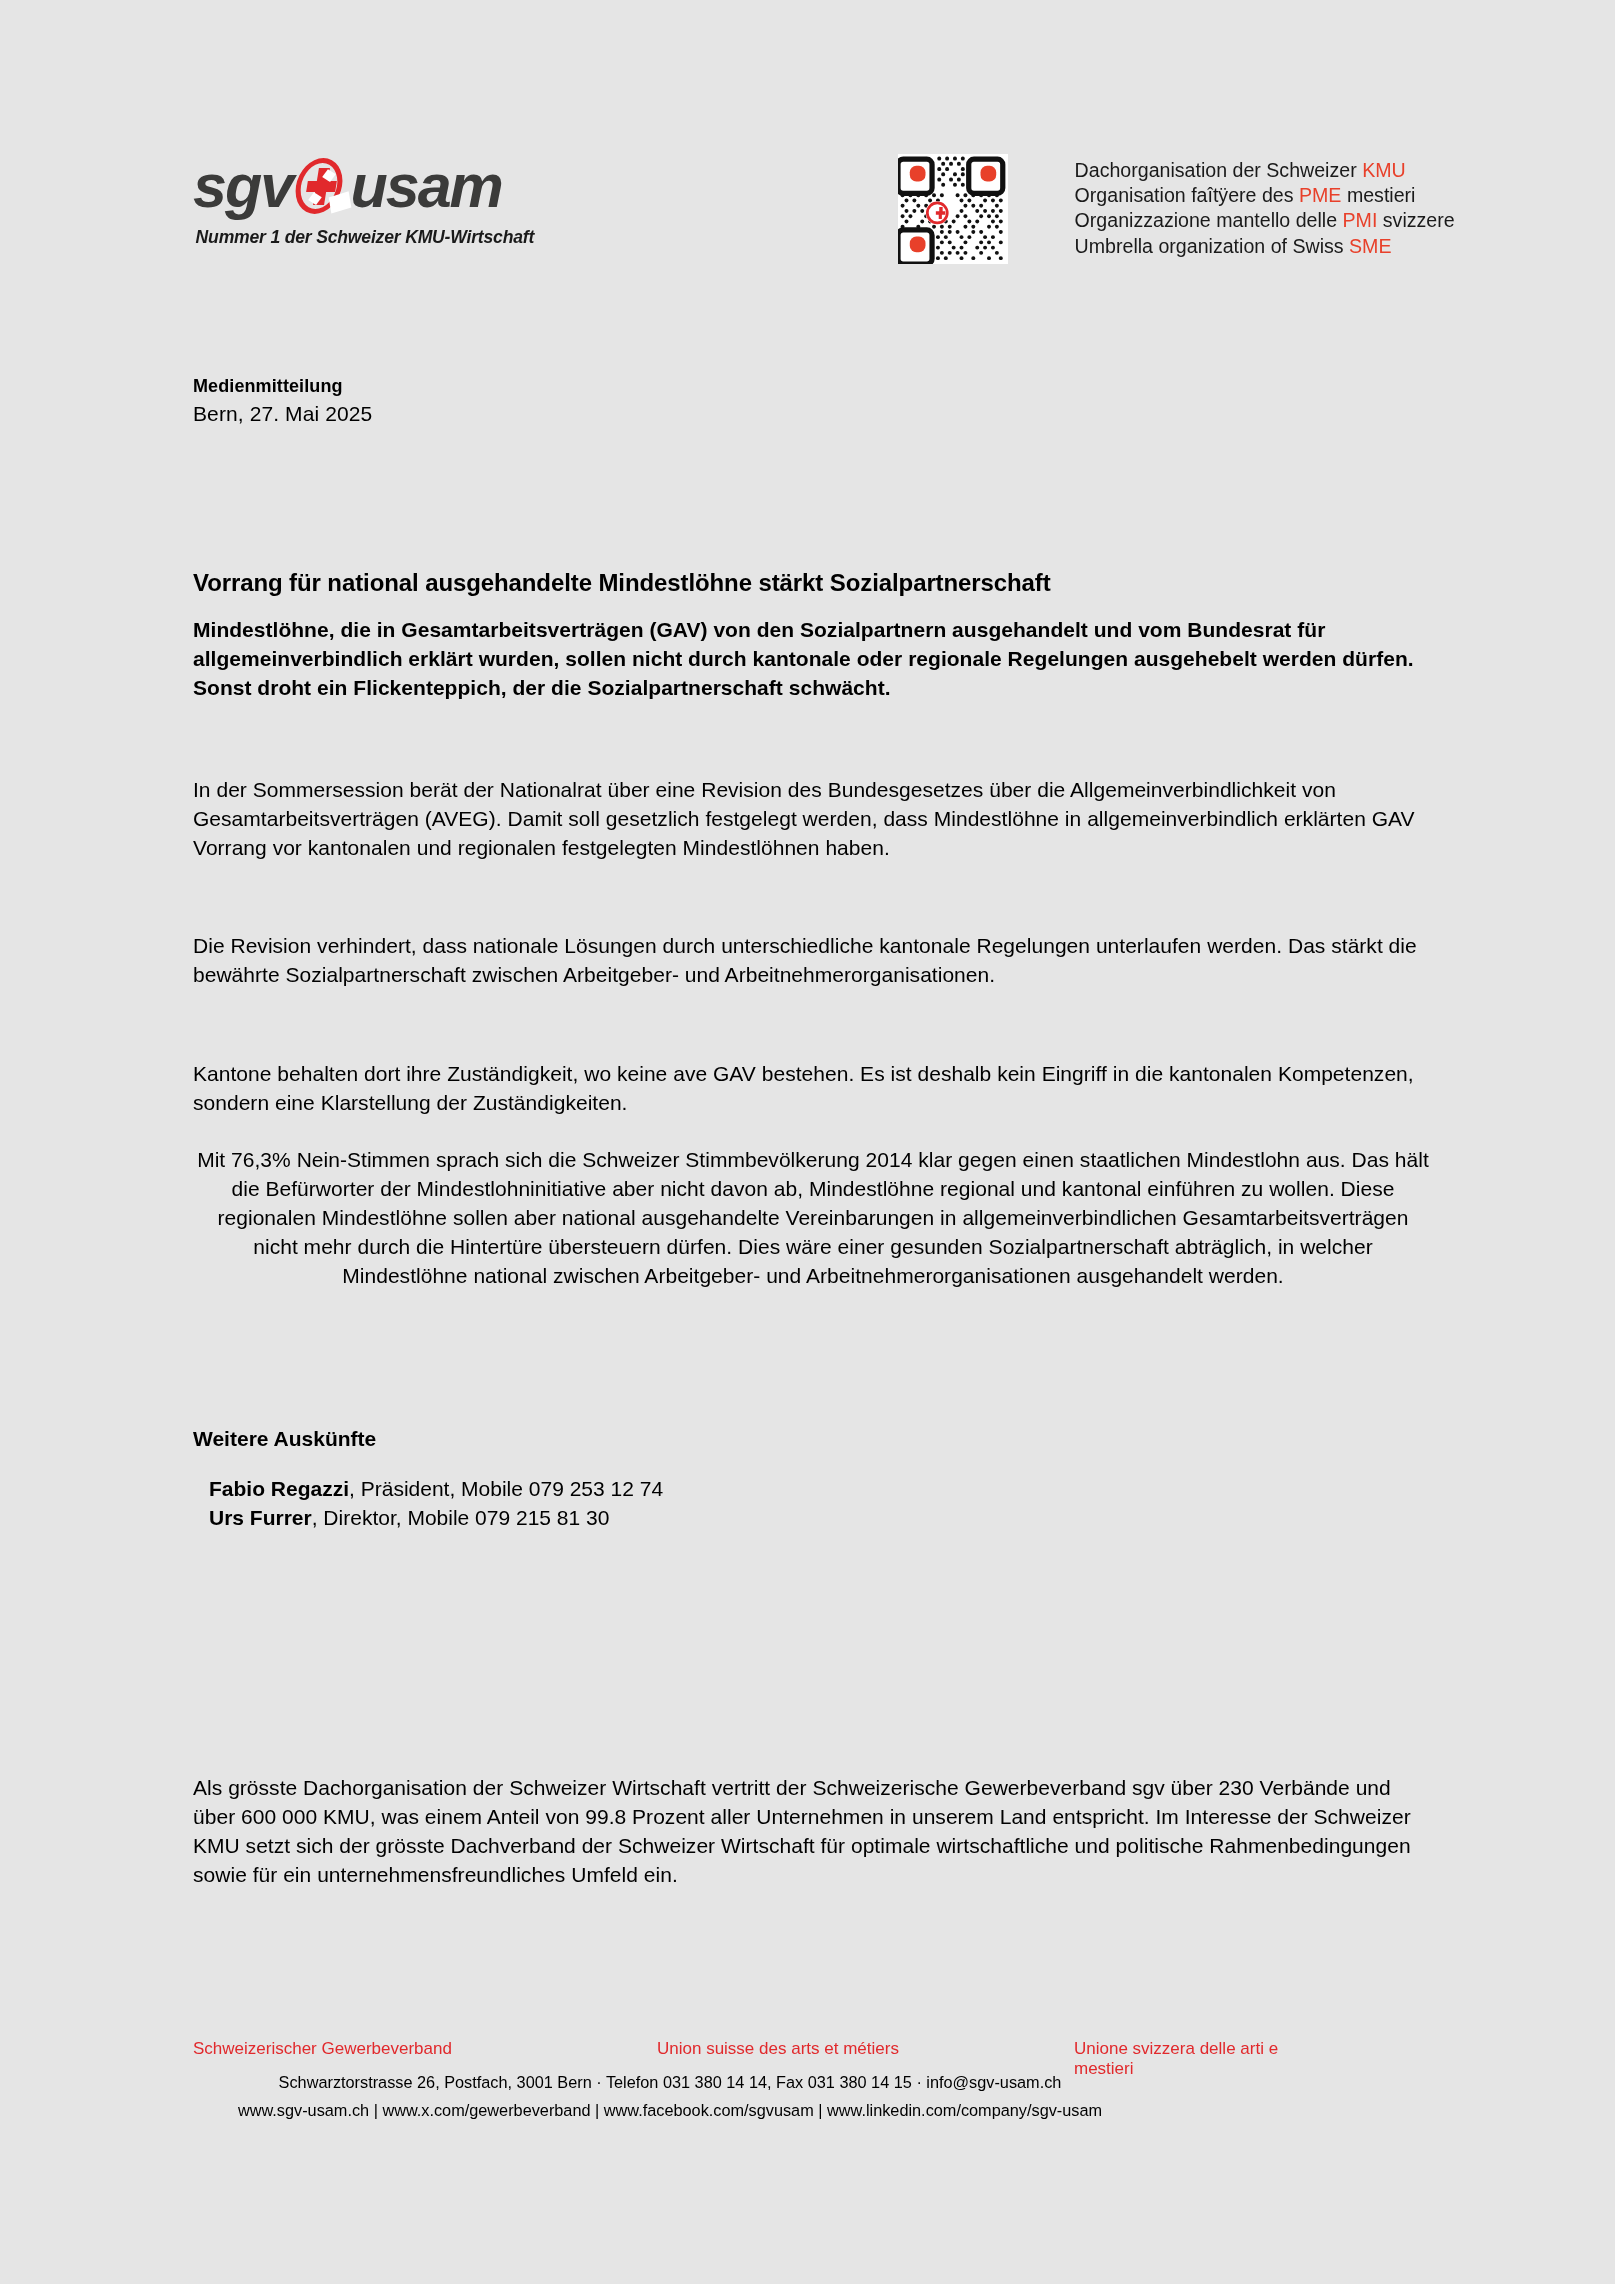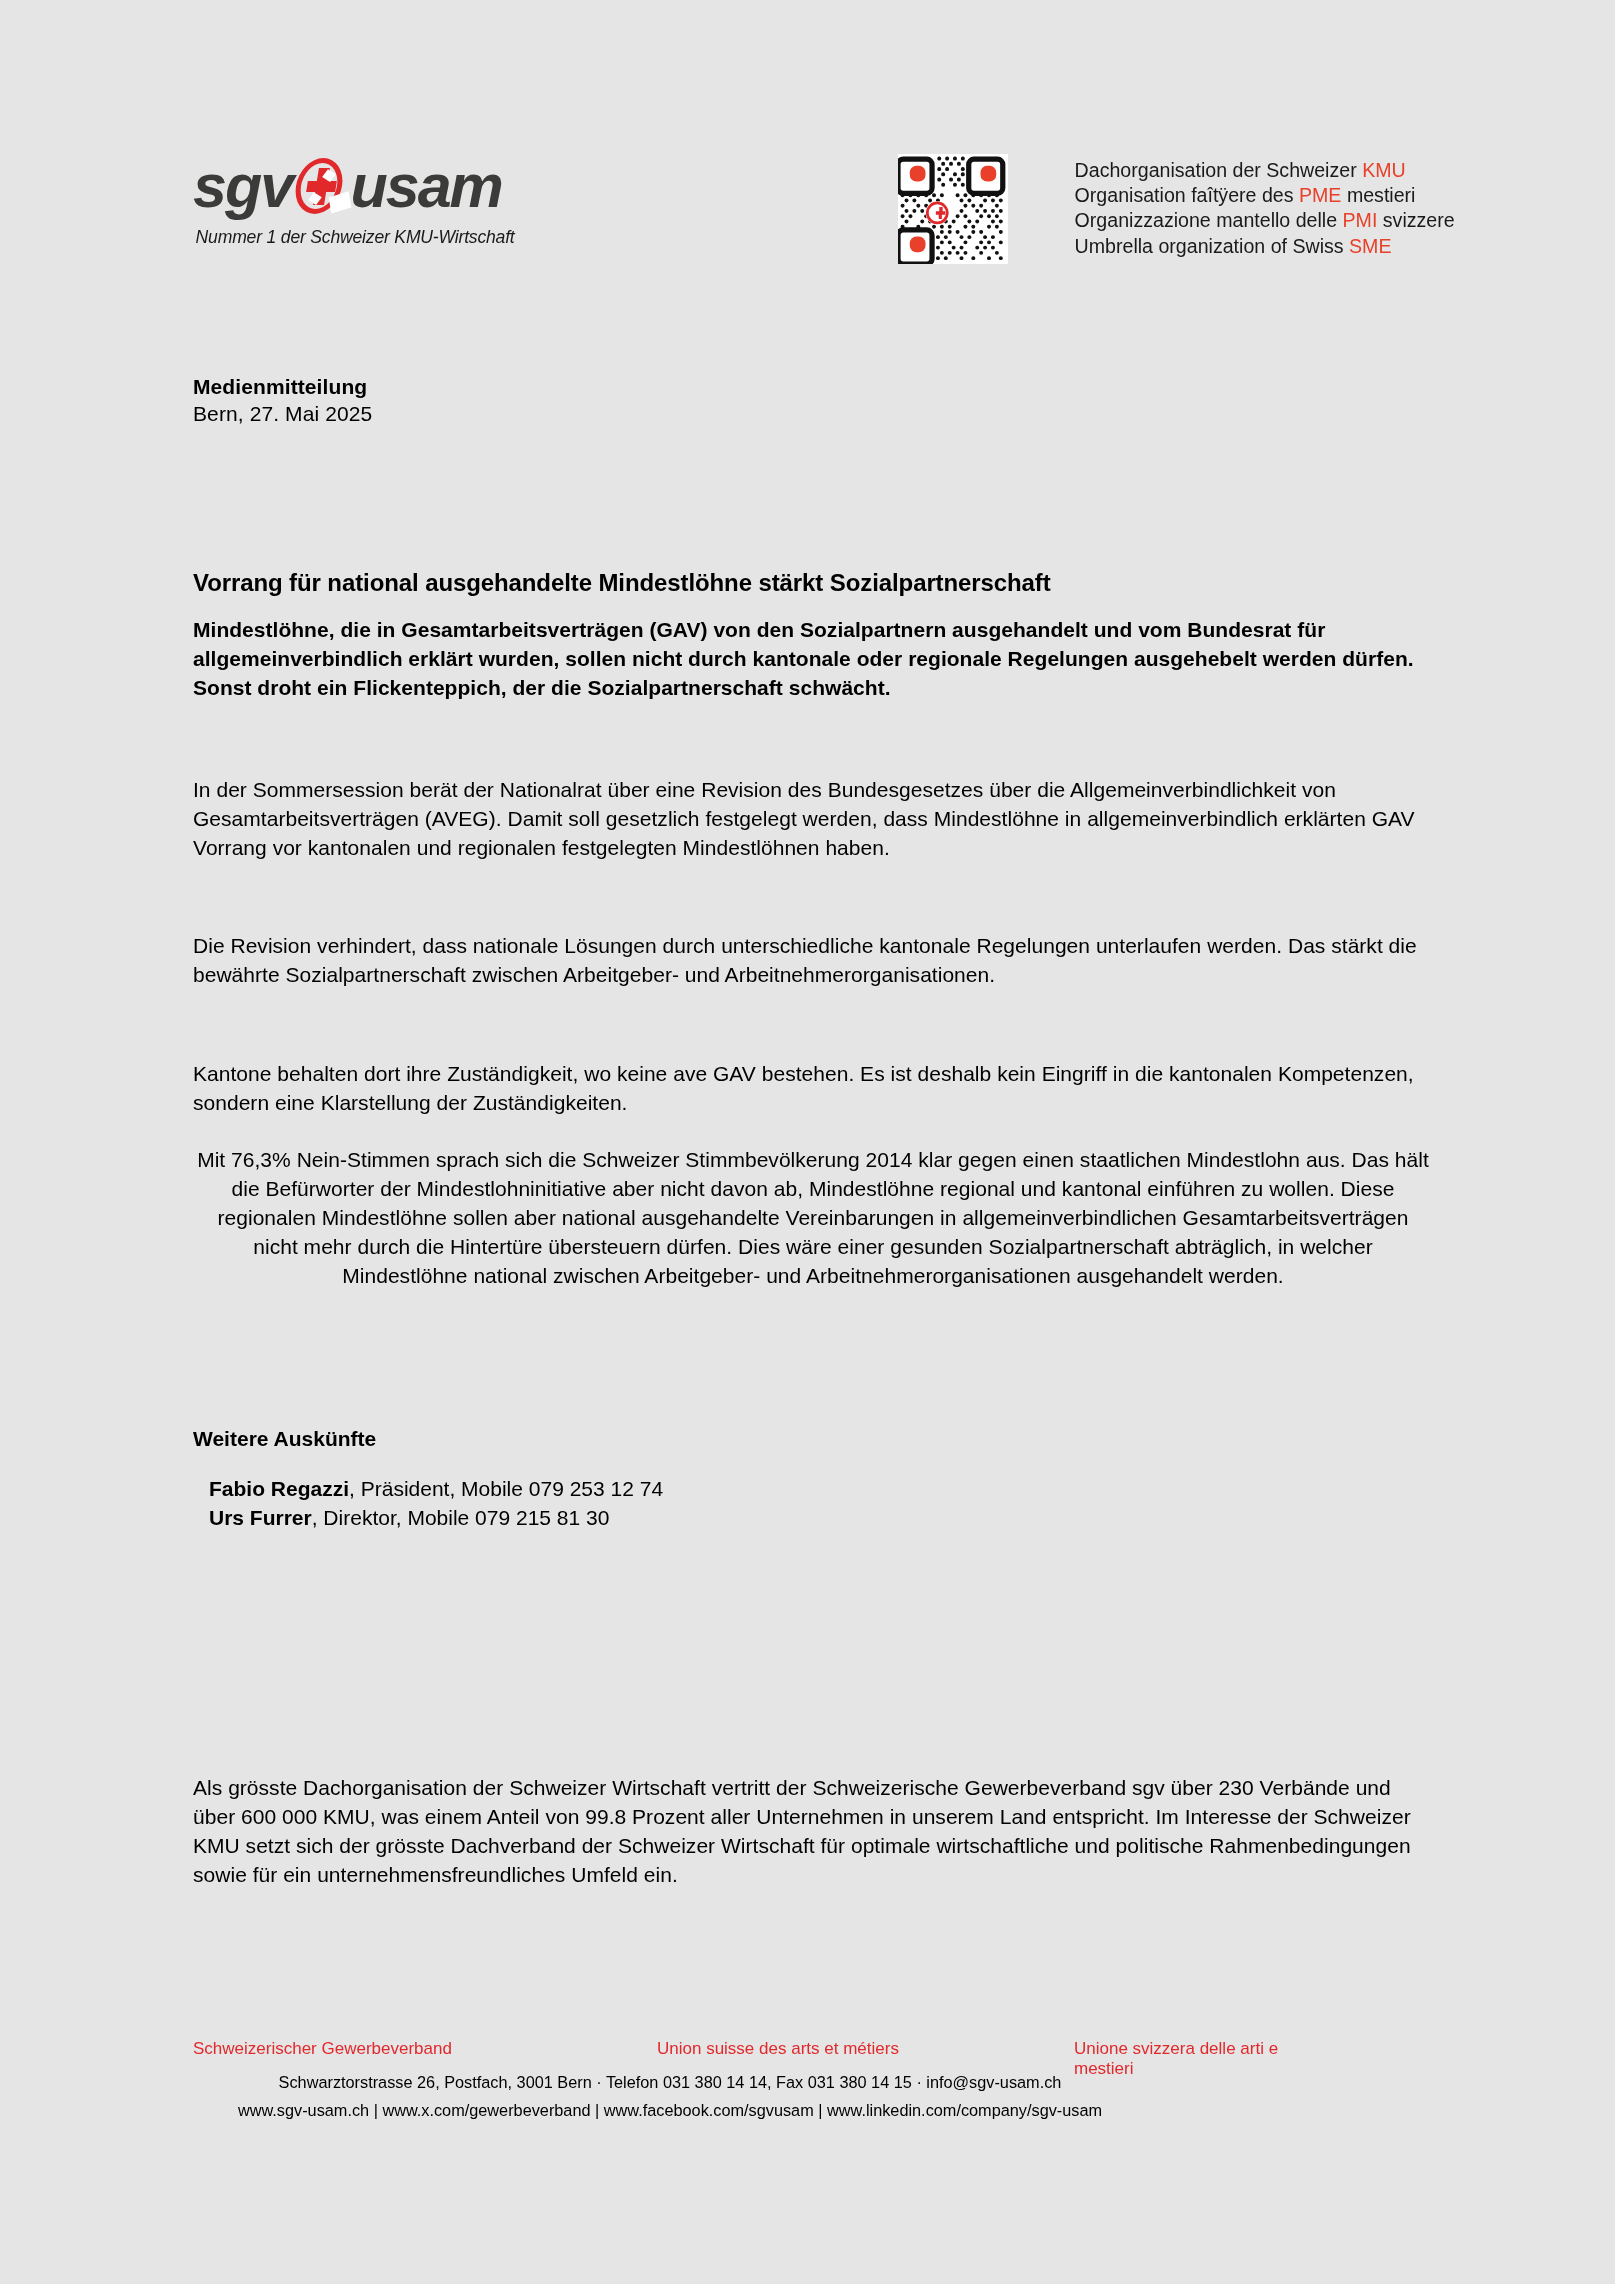--- a/index.html
+++ b/index.html
@@ -104,21 +104,21 @@
   .logo-mark .cross-nick2 {
     position: absolute;
     left: 15.6px; top: 37px;
     width: 9.8px; height: 9px;
     background: #ffffff;
     transform: skewX(-9deg) rotate(30deg);
   }
   .logo-tagline {
     font-size: 17.6px;
     font-style: italic;
-    font-weight: 400;
+    font-weight: 700;
     color: #1a1a1a;
     letter-spacing: -0.2px;
     margin-top: 9px;
     margin-left: 2.6px;
   }
 
   
   .qr-block {
     position: absolute;
     left: 898px;
@@ -146,21 +146,21 @@
     white-space: nowrap;
   }
   .accent { color: #e8402a; }
 
   .meta {
     position: absolute;
     top: 373px;
     left: 193px;
   }
   .meta-title {
-    font-size: 21px;
+    font-size: 18px;
     font-weight: 700;
     line-height: 27px;
     letter-spacing: 0.1px;
   }
   .meta-date {
     font-size: 21px;
     line-height: 27px;
     letter-spacing: 0.1px;
   }
 

